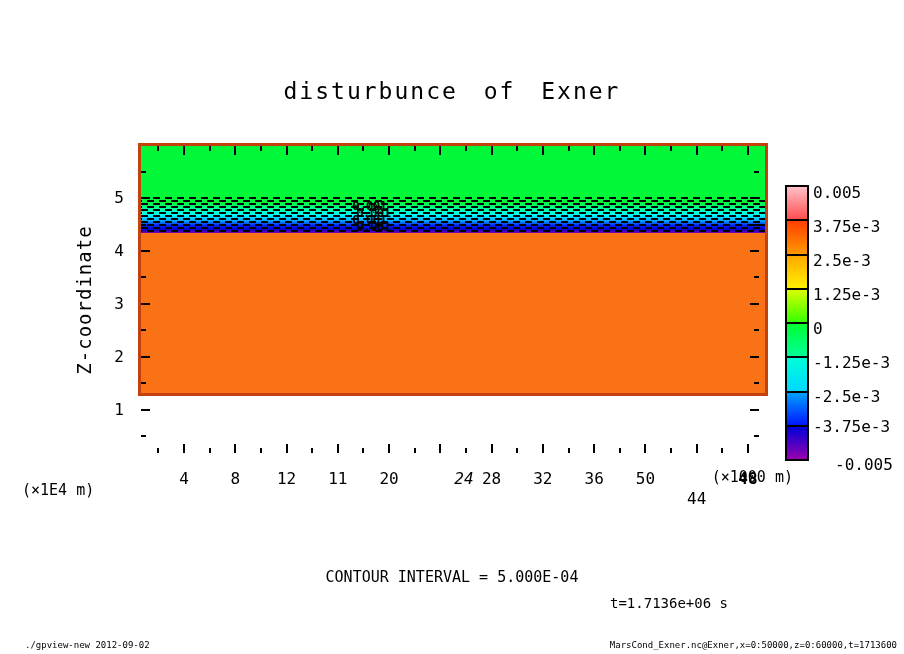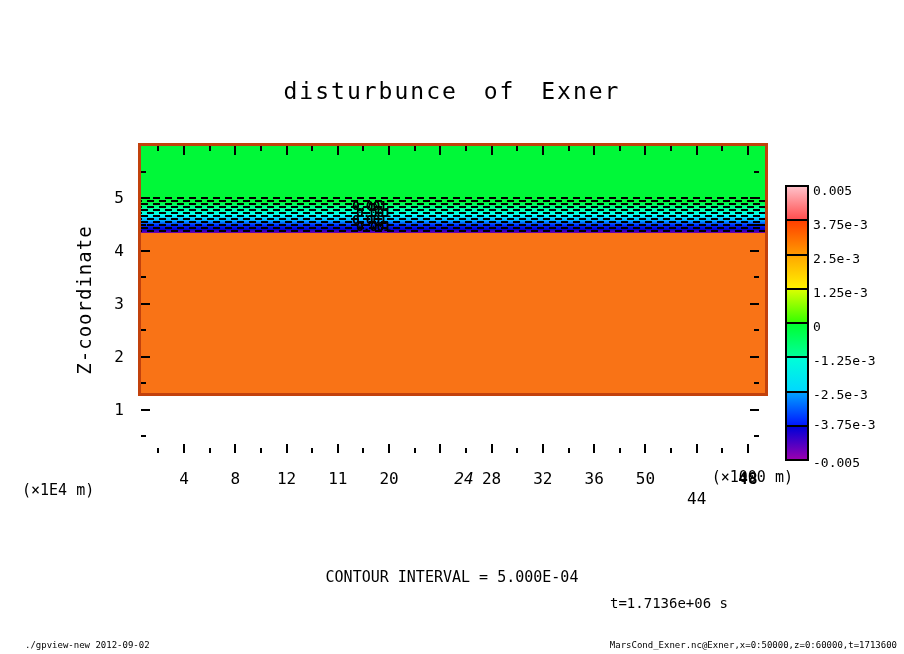--- a/index.html
+++ b/index.html
@@ -35,21 +35,21 @@
   .footer{top:640px;font-size:9px;letter-spacing:0;}
   .footer-left{left:25px;}
   .footer-right{right:7px;text-align:right;}
   .colorbar{
     left:785px;top:185px;width:24px;height:276px;
     border:2px solid #000;box-sizing:border-box;
     display:flex;flex-direction:column;
   }
   .cb-cell{flex:1 1 0;border-bottom:2px solid #000;}
   .cb-cell:last-child{border-bottom:none;}
-  .cb-label{position:absolute;left:813px;font-size:13px;white-space:nowrap;}
+  .cb-label{position:absolute;left:813px;font-size:16px;white-space:nowrap;}
   .contour-blob{position:absolute;font-size:13px;font-weight:bold;letter-spacing:-1px;line-height:13px;white-space:nowrap;}
 </style>
 </head>
 <body>
 
 <div class="canvas">
 
   <div class="abs title">disturbunce of Exner</div>
 
   <div class="abs yaxis-label">Z-coordinate</div>
@@ -188,21 +188,21 @@
     </div>
   <div id="cb-labels">
       <div class="cb-label" style="top: 183px;">0.005</div>
       <div class="cb-label" style="top: 217px;">3.75e-3</div>
       <div class="cb-label" style="top: 251px;">2.5e-3</div>
       <div class="cb-label" style="top: 285px;">1.25e-3</div>
       <div class="cb-label" style="top: 319px;">0</div>
       <div class="cb-label" style="top: 353px;">-1.25e-3</div>
       <div class="cb-label" style="top: 387px;">-2.5e-3</div>
       <div class="cb-label" style="top: 417px; text-align: right;">-3.75e-3</div>
-      <div class="cb-label" style="top: 455px;">-0.005</div>
+      <div class="cb-label" style="top: 455px; margin-left: 22px;">-0.005</div>
     </div>
 
   <div class="abs contour-interval">CONTOUR INTERVAL = 5.000E-04</div>
   <div class="abs time-label">t=1.7136e+06 s</div>
 
   <div class="abs footer footer-left">./gpview-new  2012-09-02</div>
   <div class="abs footer footer-right">MarsCond_Exner.nc@Exner,x=0:50000,z=0:60000,t=1713600</div>
 
 </div>
 

